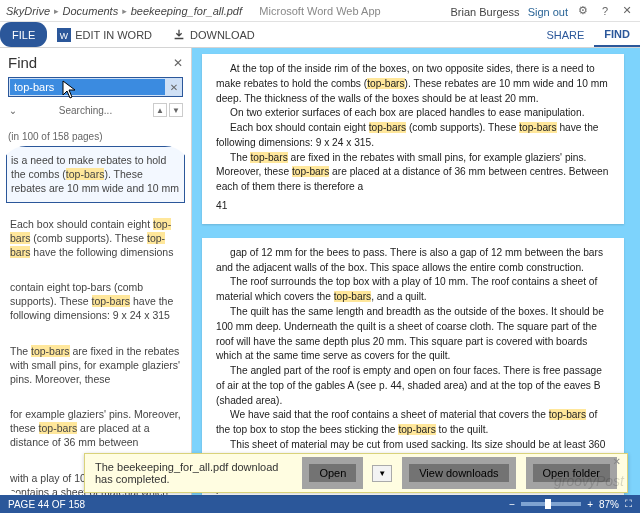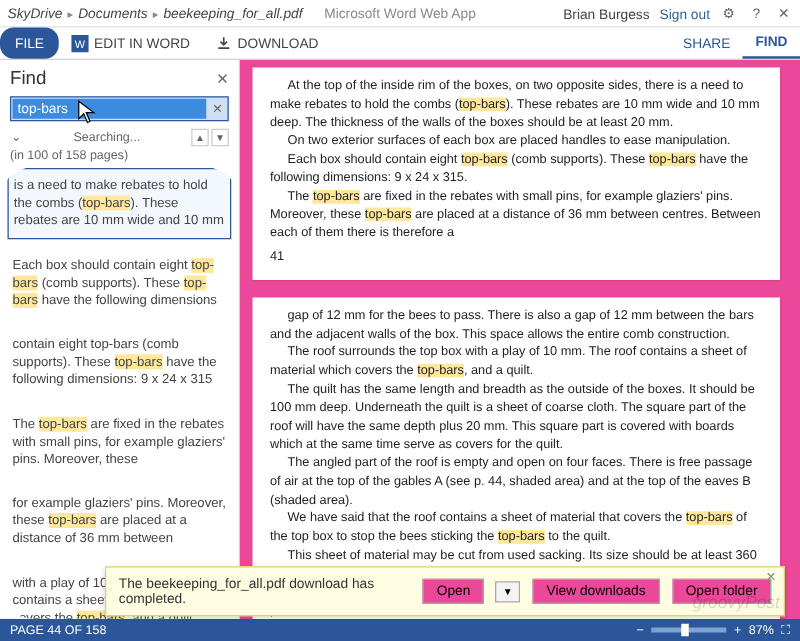--- a/index.html
+++ b/index.html
@@ -24,39 +24,39 @@
 .sidebar-head h2 { font-size: 15px; font-weight: 400; color: #333; }
 .sidebar-head .close { color: #666; cursor: pointer; font-size: 12px; }
 .searchbox { margin: 4px 8px; display: flex; align-items: center; border: 1px solid #2b579a; background: #cfe0f5; height: 20px; }
 .searchbox input { flex: 1; border: none; background: #3b8be0; color: #fff; font-size: 11px; padding: 2px 4px; height: 16px; margin: 1px; }
 .searchbox input::selection { background: #1f5fa8; }
 .searchbox .clear { width: 16px; text-align: center; color: #666; cursor: pointer; font-size: 10px; }
 .search-cursor { position: absolute; left: 62px; top: 80px; pointer-events: none; }
 .status-row { margin: 2px 8px; display: flex; align-items: center; justify-content: space-between; font-size: 10px; color: #666; }
 .status-row .nav { display: flex; gap: 2px; }
 .status-row .nav span { border: 1px solid #ccc; width: 14px; height: 14px; display: inline-flex; align-items: center; justify-content: center; font-size: 8px; cursor: pointer; }
-.count { margin: 0 8px 4px; font-size: 10px; color: #666; }
+.count { margin: 12px 8px 4px; font-size: 10px; color: #666; }
 .results { flex: 1; overflow-y: auto; padding: 0 6px; border-radius: 26px; }
 .results::-webkit-scrollbar { width: 12px; }
 .results::-webkit-scrollbar-thumb { background: #c1c1c1; }
 .result { padding: 6px 4px; font-size: 10.5px; color: #444; line-height: 1.35; border-bottom: 1px dotted transparent; cursor: pointer; }
 .result.sel { border: 1px solid #2b579a; background: #f3f8ff; }
 .result + .result { margin-top: 8px; }
 .hl { background: #ffe79b; }
-.doc { flex: 1; overflow-y: auto; background: #ec4899; padding: 6px 16px 6px 10px; position: relative; }
+.doc { flex: 1; overflow-y: auto; background: #7dd3fc; padding: 6px 16px 6px 10px; position: relative; }
 .doc::-webkit-scrollbar { width: 14px; }
 .doc::-webkit-scrollbar-thumb { background: #c1c1c1; }
 .page { background: #fff; padding: 8px 14px 10px; margin-bottom: 14px; box-shadow: 0 1px 2px rgba(0,0,0,.15); font-size: 10.2px; line-height: 1.45; color: #222; font-family: Georgia, 'Times New Roman', serif; }
 .page p { text-indent: 14px; margin: 0; }
 .page .pnum { text-indent: 0; margin-top: 4px; }
 .statusbar { height: 18px; background: #2b579a; color: #fff; display: flex; align-items: center; padding: 0 8px; font-size: 10px; justify-content: space-between; }
 .statusbar .sright { display: flex; align-items: center; gap: 6px; }
 .dlbar { position: absolute; left: 84px; right: 12px; bottom: 20px; background: #fffde1; border: 1px solid #d9d27a; height: 40px; display: flex; align-items: center; padding: 0 10px; gap: 10px; box-shadow: 0 1px 4px rgba(0,0,0,.2); }
 .dlbar .msg { flex: 1; font-size: 11px; color: #333; }
-.dlbar button { font-size: 11px; padding: 3px 10px; background: #ec4899; border: 1px solid #a3a3a3; cursor: pointer; }
+.dlbar button { font-size: 11px; padding: 3px 10px; background: #737373; border: 7px solid #a3a3a3; cursor: pointer; }
 .dlbar .drop { border-left: 1px solid #aaa; padding: 3px 5px; margin-left: -1px; background: #f3f3f3; border-top:1px solid #aaa; border-right:1px solid #aaa; border-bottom:1px solid #aaa; cursor:pointer; font-size:8px;}
 .dlbar .x { position: absolute; top: 2px; right: 6px; font-size: 10px; color: #888; cursor: pointer; }
 .watermark { position: absolute; right: 16px; bottom: 24px; color: rgba(0,0,0,.15); font-size: 14px; font-style: italic; pointer-events: none; }
 </style>
 </head>
 <body>
 
 <div class="titlebar">
   <span class="crumb">SkyDrive</span>
   <span class="sep">▸</span>

